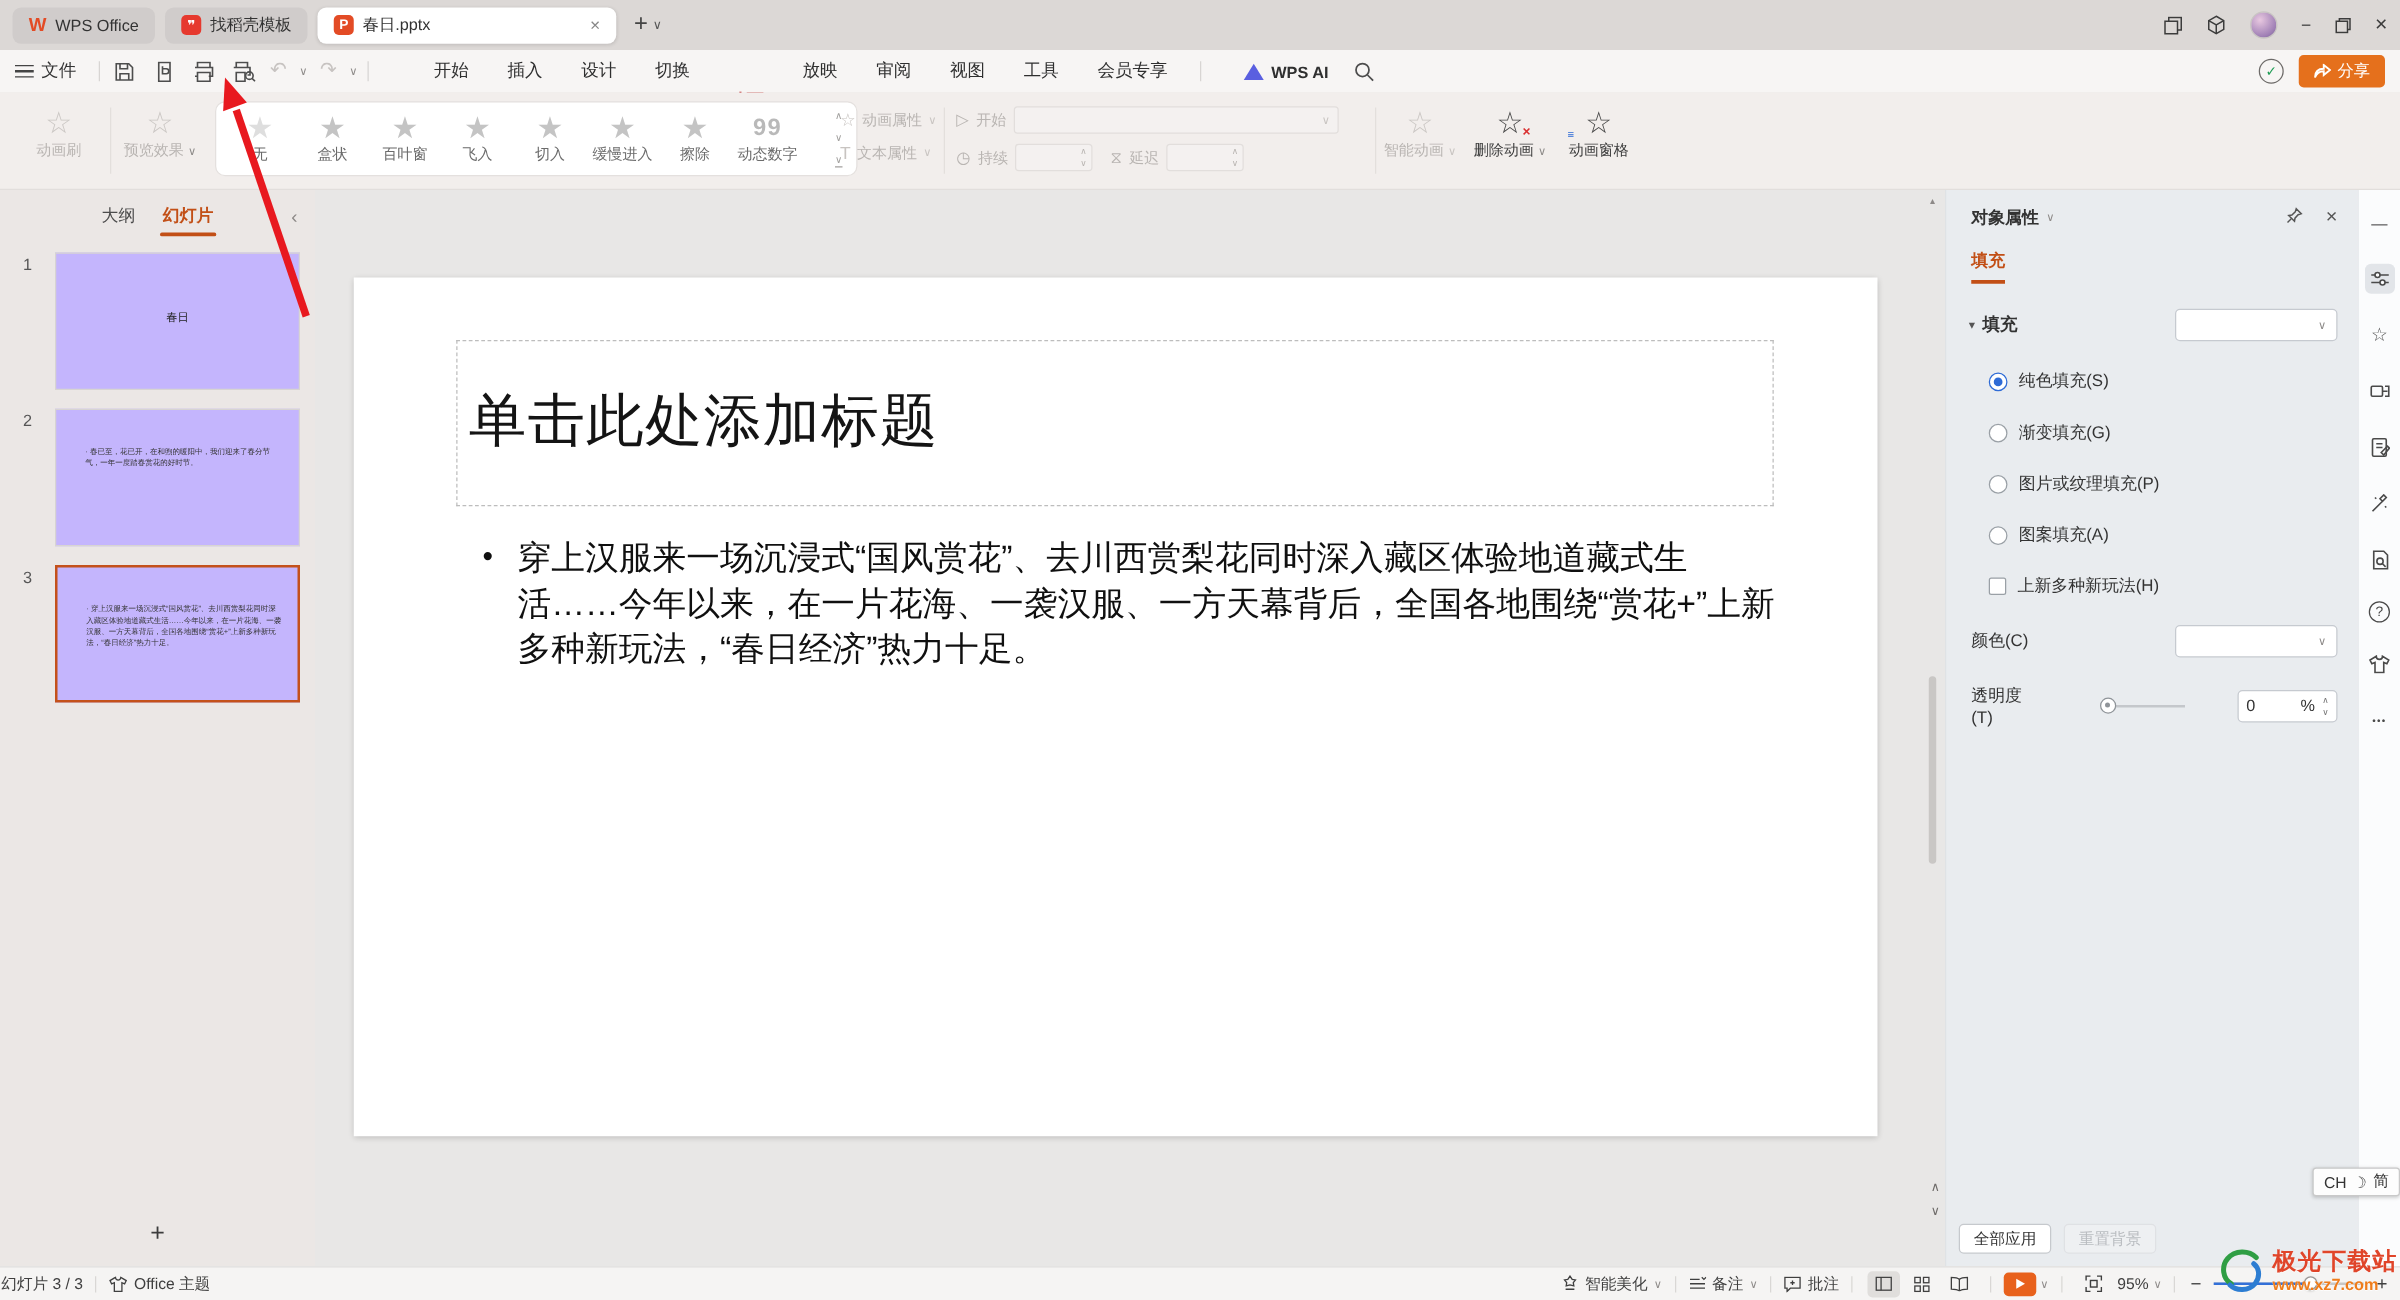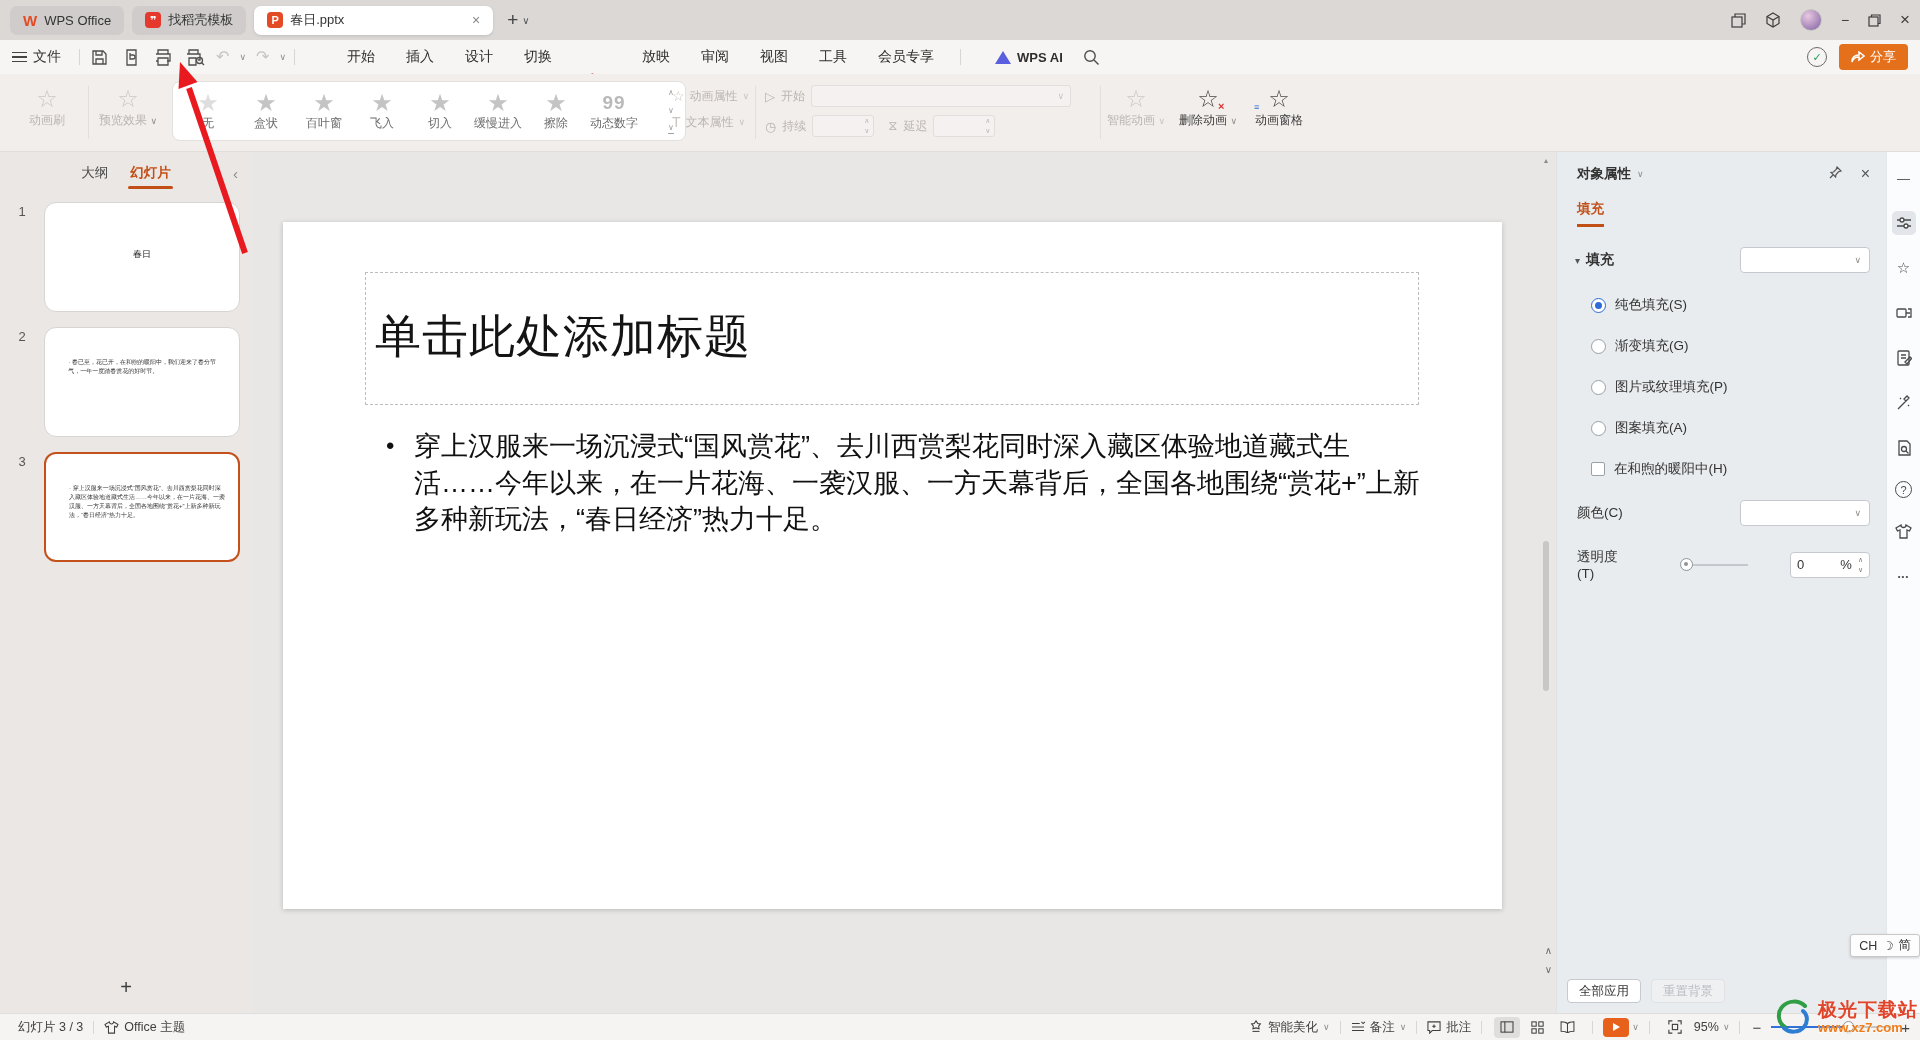--- a/index.html
+++ b/index.html
@@ -72,21 +72,21 @@
 
   
   .leftpanel { width:252px; background:#ebe7e5; position:relative; }
   .lp-tabs { height:42px; display:flex; align-items:center; justify-content:center; gap:22px; font-size:13.5px; color:#4c4c4c; position:relative; }
   .lp-tab.active { color:#c24f16; font-weight:bold; position:relative;text-align:center; }
   .lp-tab.active::after { content:""; position:absolute; left:-2px; right:-2px; bottom:-7px; height:3px; background:#c24f16; border-radius:2px; }
   .lp-collapse { position:absolute; right:14px; font-size:15px; color:#8d8a88; }
   .thumbs { position:absolute; top:50px; left:0; right:0; }
   .thumbrow { display:flex; margin-bottom:15px; }
   .thumbnum { width:44px; text-align:center; font-size:13px; color:#555; padding-top:2px; }
-  .thumb { width:196px; height:110px; background:#ffffff; border:1px solid #d7d4d2; border-radius:12px; position:relative; overflow:hidden; }
+  .thumb { width:196px; height:110px; background:#c4b5fd; border:1px solid #d7d4d2; border-radius:0; position:relative; overflow:hidden; }
   .thumb.selected { border:2px solid #c4511b; }
   .mini-title { position:absolute; top:42%; left:0; right:0; text-align:center; font-size:9px; color:#222; }
   .mini-text { position:absolute; top:28%; left:12%; right:6%; font-size:6px; line-height:1.5; color:#333; }
   .addslide { position:absolute; bottom:14px; left:0; right:0; text-align:center; font-size:20px; color:#3c3c3c; }
 
   
   .canvas { width:1304px; position:relative; background:#e8e7e6; }
   .slide { position:absolute; left:31px; top:70px; width:1219px; height:687px; background:#fff; box-shadow:0 1px 5px rgba(0,0,0,.2); }
   .title-ph { position:absolute; left:82px; top:50px; width:1054px; height:133px; border:1.5px dashed #bdbdbd; padding:33px 10px 0 9px; }
   .title-ph .ttext { font-size:46px; color:#141414; font-weight:500; letter-spacing:1px; }
@@ -128,21 +128,21 @@
   .btn.primary { background:#fff; border:1px solid #c6c9cd; color:#333; }
   .btn.disabled { background:#eef0f2; border:1px solid #dfe1e4; color:#b9bcc0; }
 
   
   .rail { width:34px; background:#fbfcfd; border-left:1px solid #e4e6e9; display:flex; flex-direction:column; align-items:center; padding-top:14px; gap:21px; }
   .rail .ric { width:24px; height:24px; display:flex; align-items:center; justify-content:center; color:#4a4a4a; font-size:15px; border-radius:5px; }
   .rail .ric.sel { background:#e2e5e9; }
   .rail svg { stroke:#4a4a4a; fill:none; stroke-width:1.3; }
 
   
-  .statusbar { height:27px; background:#f5f4f3; border-top:1px solid #e0dedd; display:flex; align-items:center; padding:0 18px; font-size:12.5px; color:#3f3f3f; position:relative; }
+  .statusbar { height:27px; background:#f5f4f3; border-top:1px solid #e0dedd; display:flex; align-items:center; padding:0 1px; font-size:12.5px; color:#3f3f3f; position:relative; }
   .sb-div { width:1px; height:13px; background:#d9d7d5; margin:0 10px; }
   .sbgroup { display:flex; align-items:center; gap:5px; }
   .sb-right { position:absolute; right:8px; display:flex; align-items:center; height:27px; }
   .viewbtn { width:26px; height:21px; border-radius:4px; display:flex; align-items:center; justify-content:center; margin:0 2px; }
   .viewbtn.sel { background:#e0dedc; }
   .playbtn { width:26px; height:19px; background:#e8611c; border-radius:4px; display:flex; align-items:center; justify-content:center; margin-right:3px; }
   .playtri { width:0; height:0; border-left:7px solid #fff; border-top:4.5px solid transparent; border-bottom:4.5px solid transparent; margin-left:1px; }
   .zslider { width:120px; height:2px; background:#c9c7c5; position:relative; margin:0 8px; }
   .zslider .fill { position:absolute; left:0; top:0; height:2px; width:78px; background:#3370d8; }
   .zslider .zknob { position:absolute; left:72px; top:-5px; width:11px; height:11px; border-radius:50%; background:#fff; border:1px solid #9a9795; box-shadow:0 1px 2px rgba(0,0,0,.2); }
@@ -472,21 +472,21 @@
       <div class="rp-opt">
         <span class="radio"></span>
         <span>图片或纹理填充(P)</span>
       </div>
       <div class="rp-opt">
         <span class="radio"></span>
         <span>图案填充(A)</span>
       </div>
       <div class="rp-opt">
         <span class="cbox"></span>
-        <span>在和煦的暖阳中(H)</span>
+        <span>上新多种新玩法(H)</span>
       </div>
       <div class="rp-row">
         <span>颜色(C)</span>
         <span class="sp"></span>
         <div class="dropbox">
             <span class="chev">∨</span>
           </div>
       </div>
       <div class="rp-row">
         <span>透明度(T)</span>

